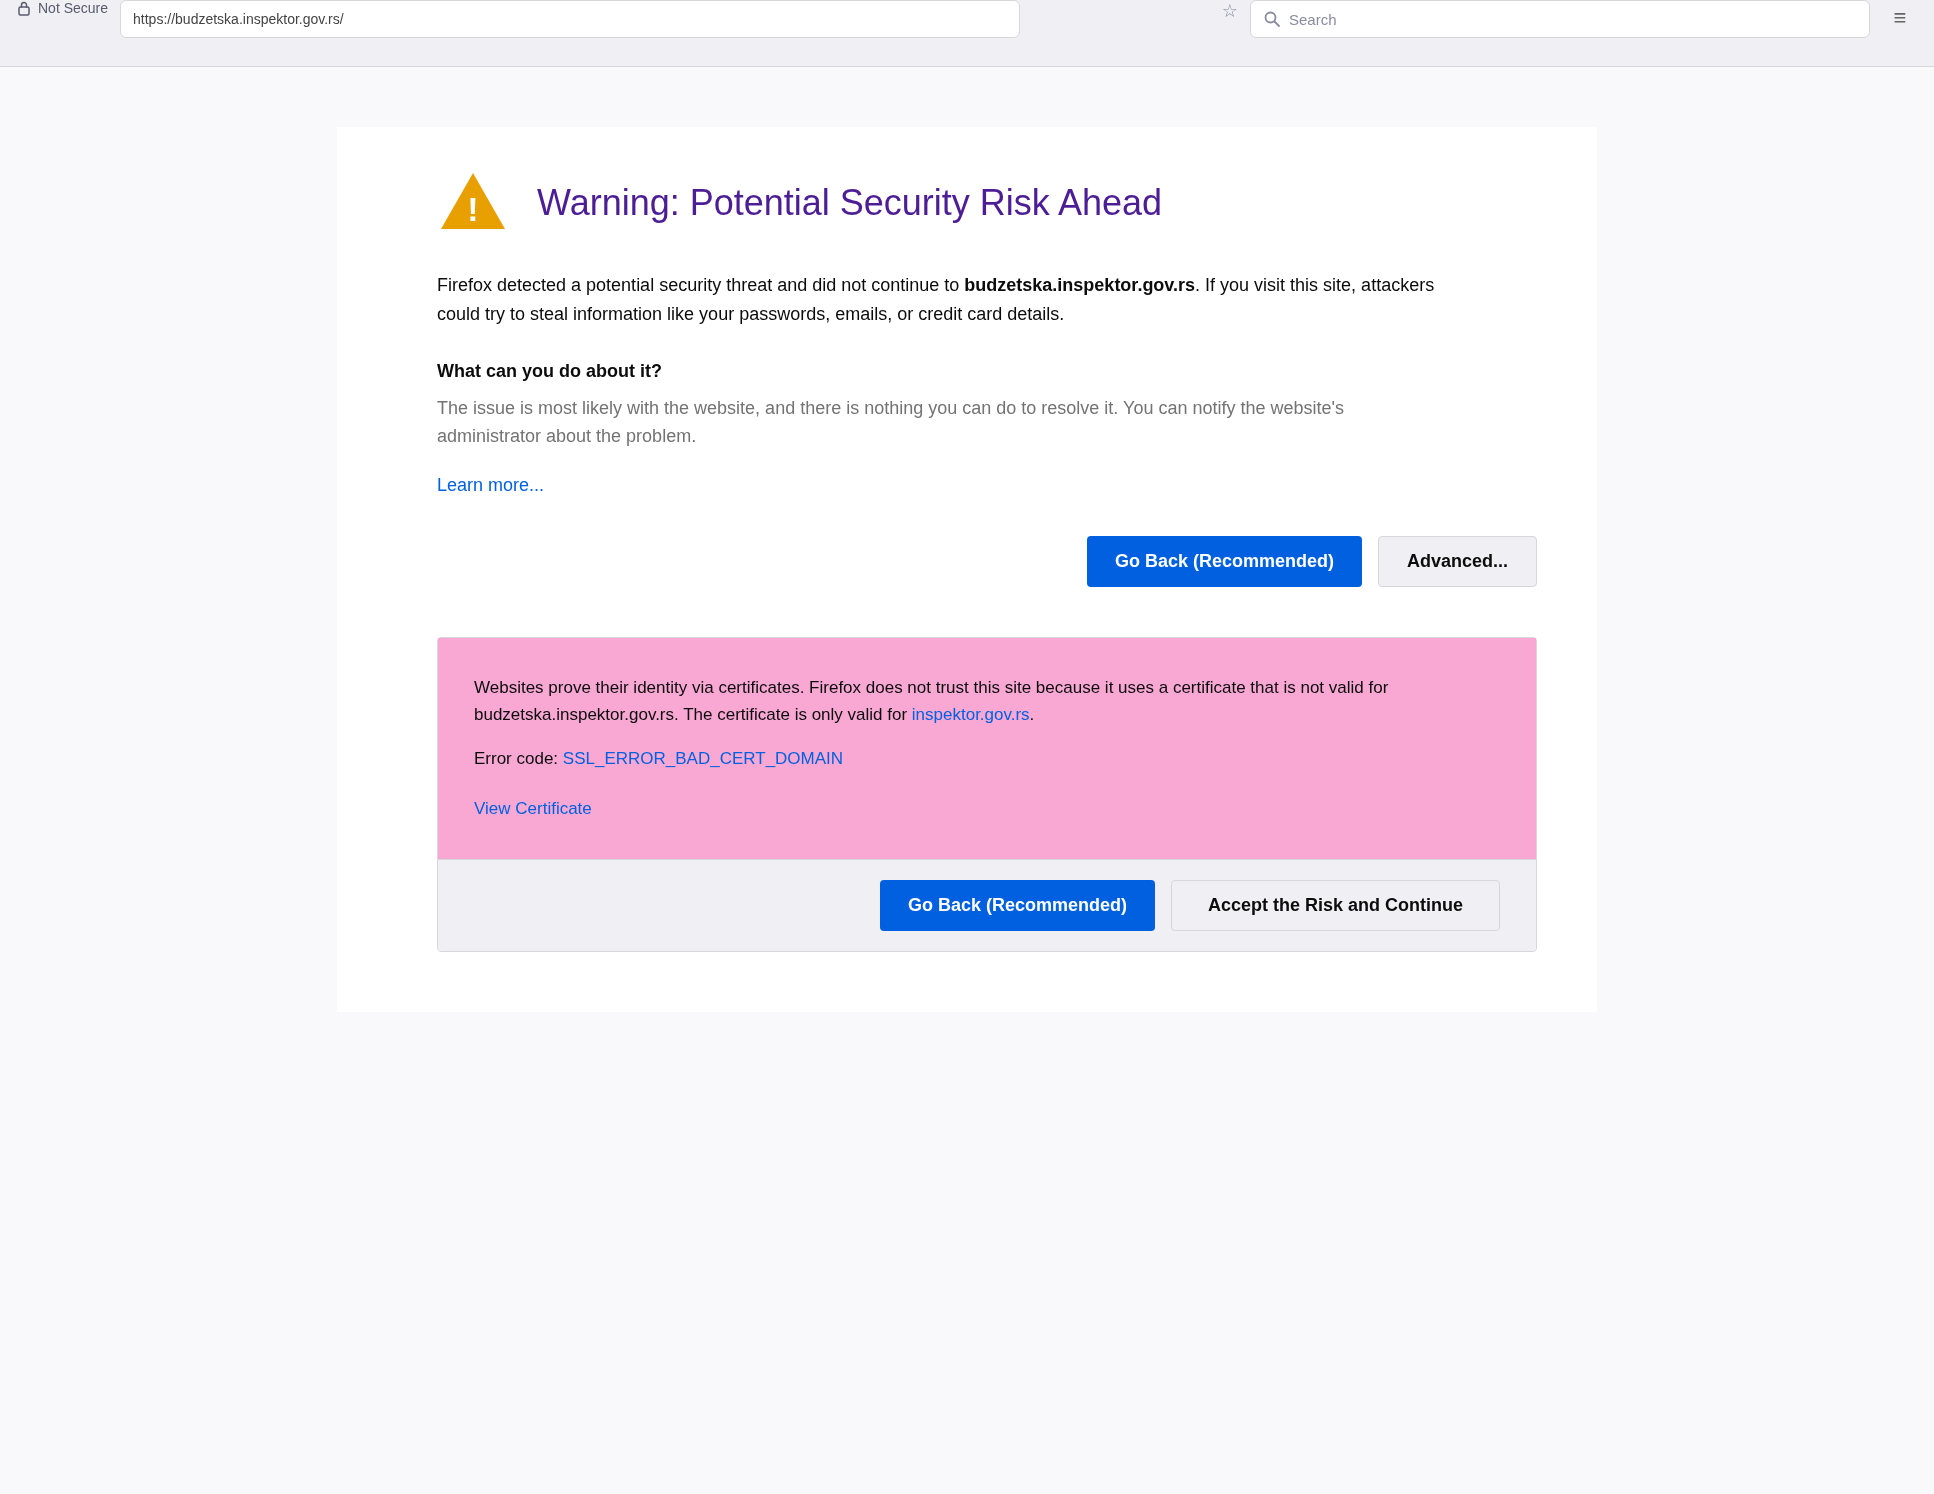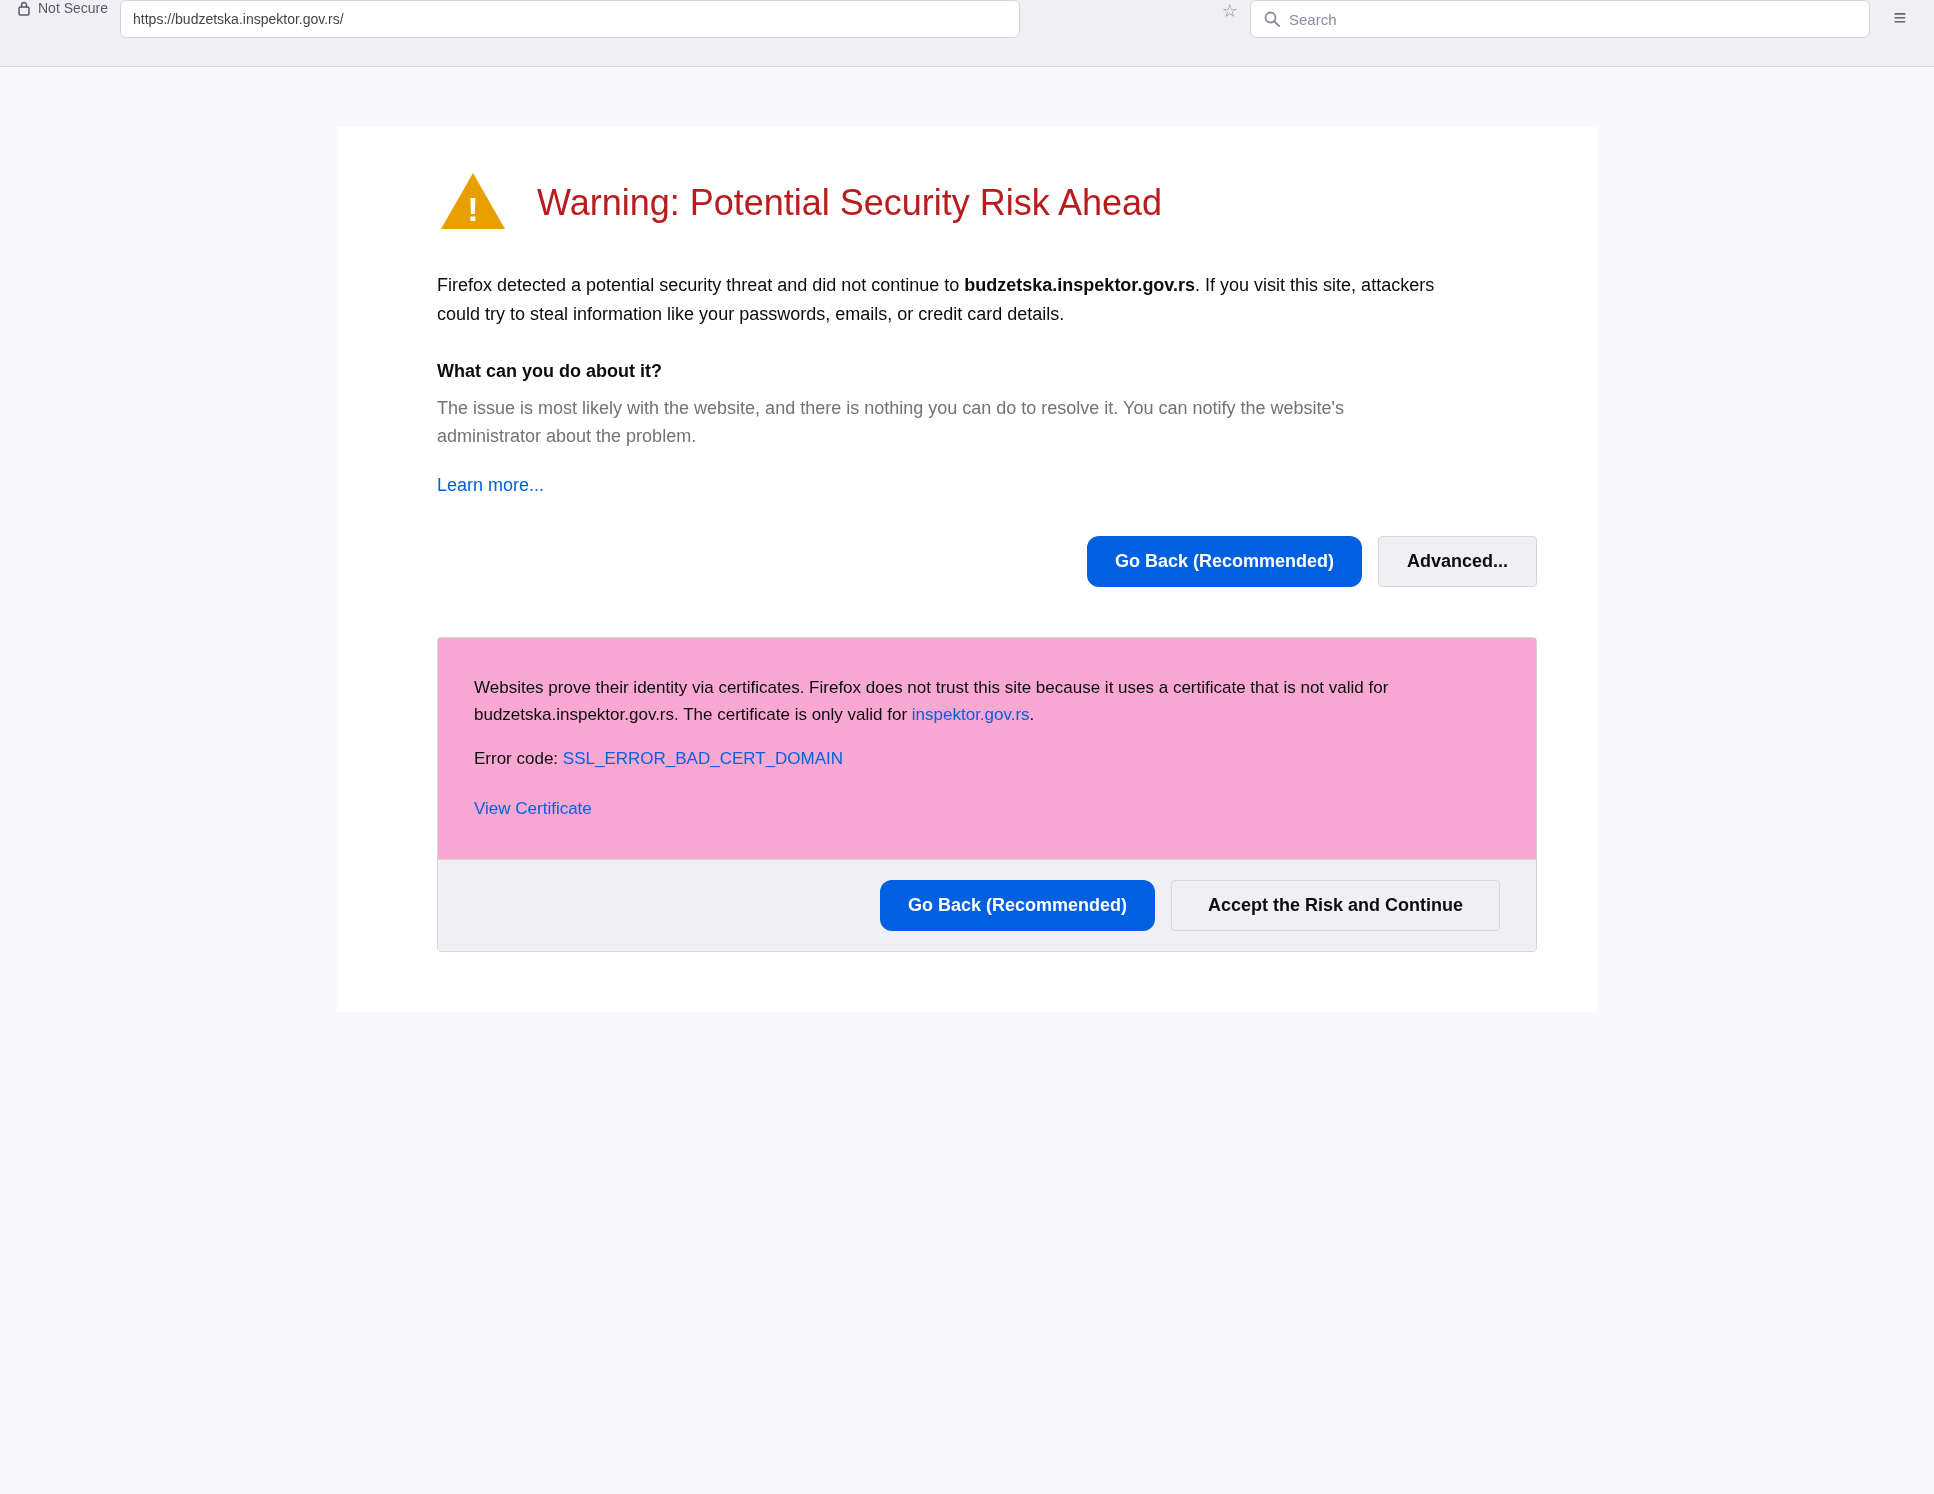--- a/index.html
+++ b/index.html
@@ -102,21 +102,21 @@
 
     .warning-triangle {
       width: 72px;
       height: 72px;
       flex-shrink: 0;
     }
 
     .warning-title {
       font-size: 36px;
       font-weight: 500;
-      color: #b91c1c;
+      color: #4c1d95;
       line-height: 1.2;
     }
 
     .warning-body {
       font-size: 18px;
       color: #0c0c0d;
       line-height: 1.6;
       margin-bottom: 32px;
       max-width: 1000px;
     }
@@ -156,21 +156,21 @@
       justify-content: flex-end;
       gap: 16px;
       margin-bottom: 50px;
       max-width: 1100px;
     }
 
     .btn-primary {
       background: #0060df;
       color: #fff;
       border: none;
-      border-radius: 12px;
+      border-radius: 4px;
       padding: 14px 28px;
       font-size: 18px;
       font-weight: 600;
       cursor: pointer;
       white-space: nowrap;
     }
 
     .btn-secondary {
       background: #f0f0f4;
       color: #0c0c0d;

